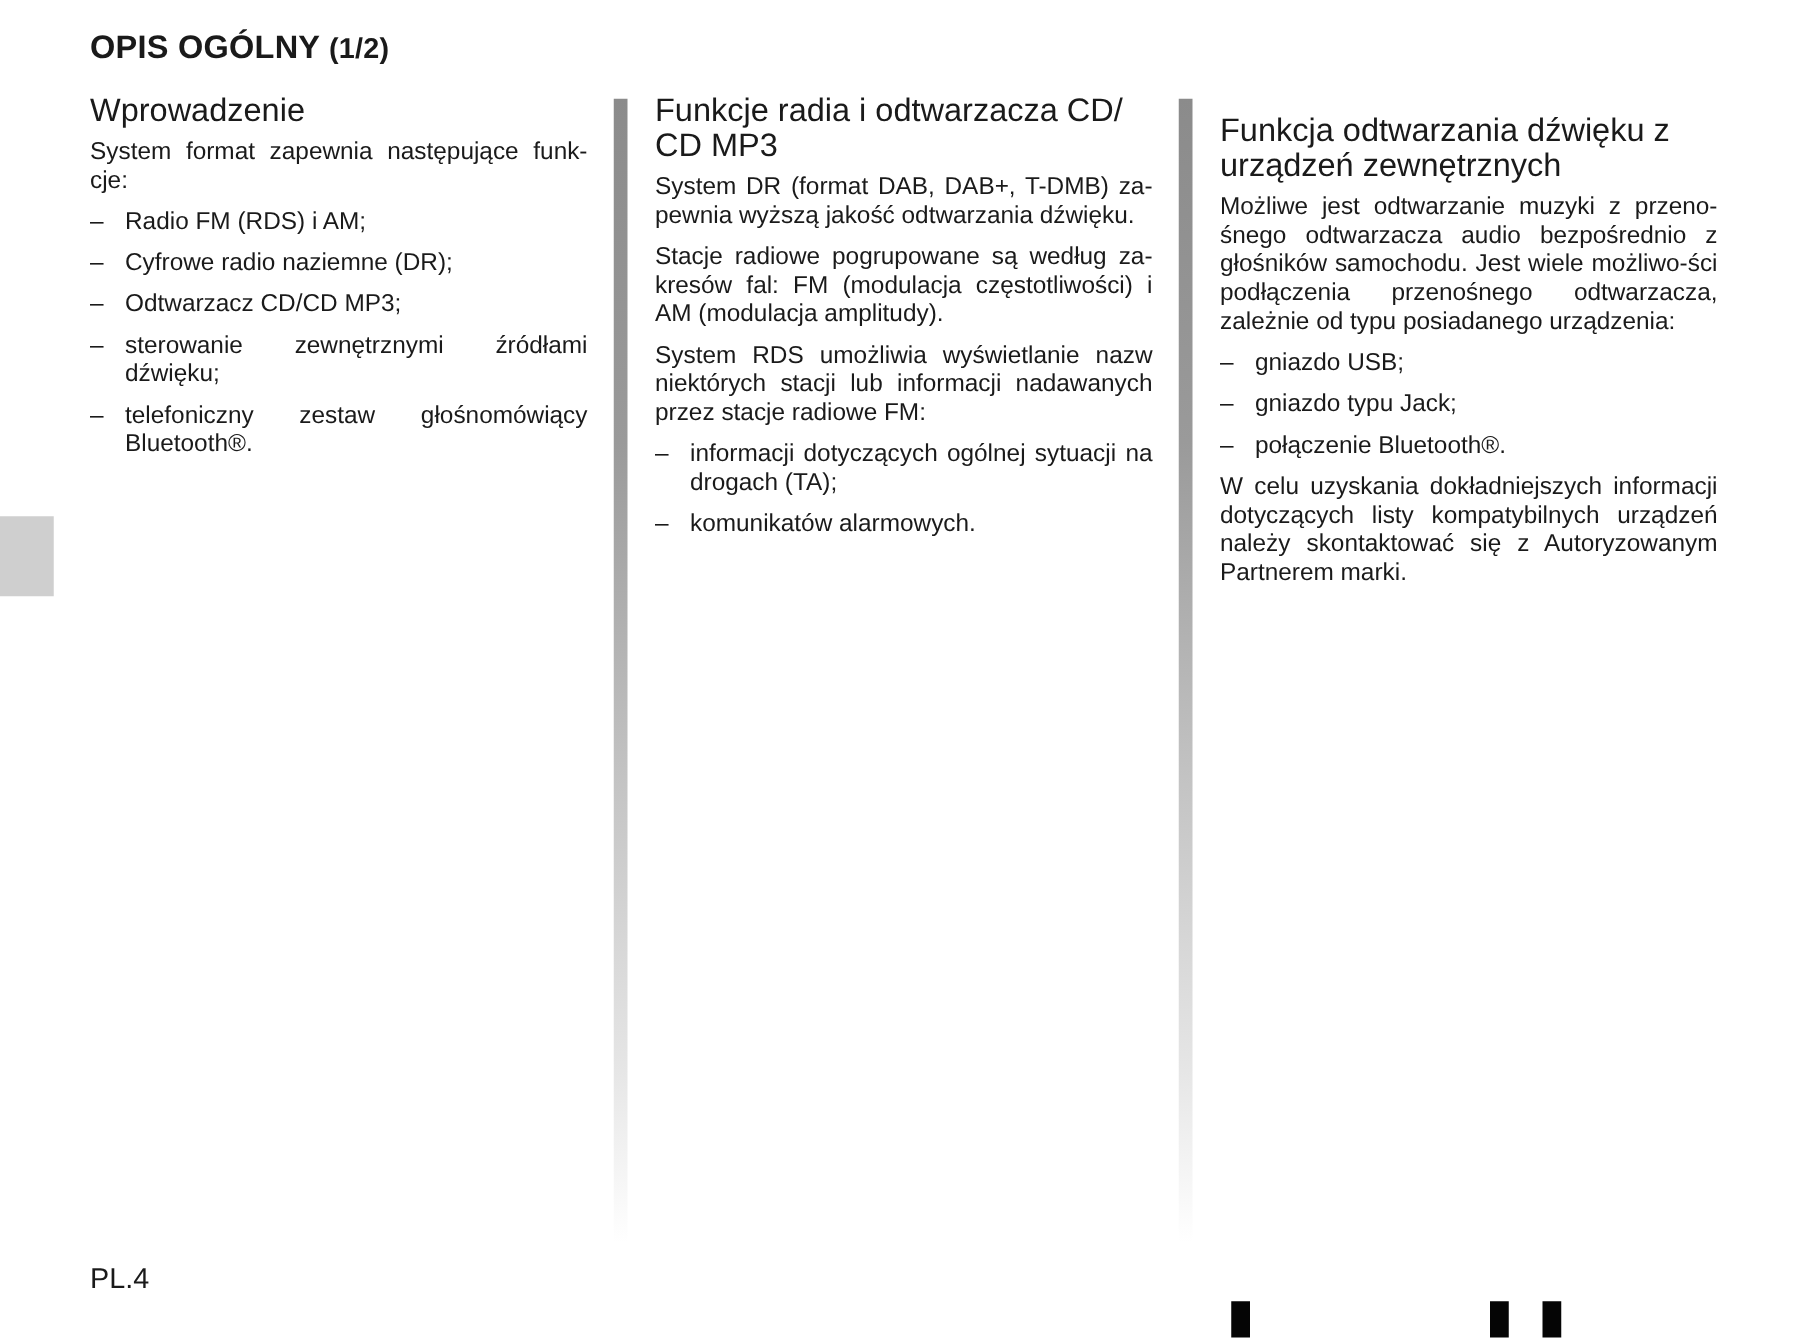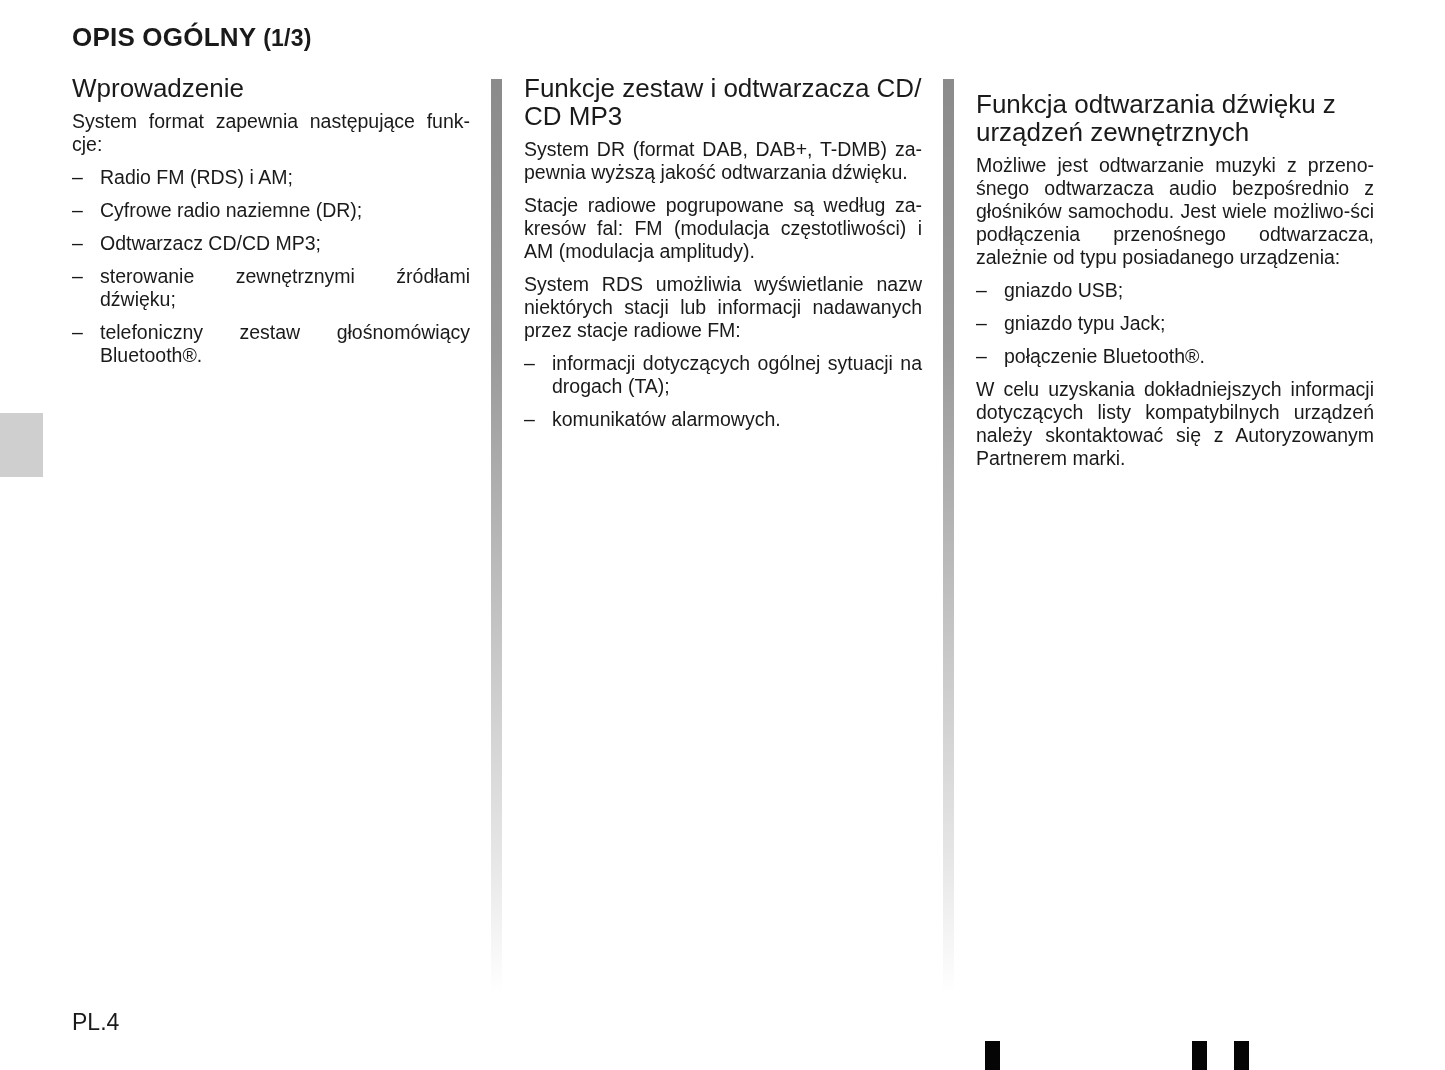--- a/index.html
+++ b/index.html
@@ -94,41 +94,41 @@
       position: absolute;
       top: 1041px;
       width: 15px;
       height: 29px;
       background: #050505;
     }
   </style>
 </head>
 <body>
 
-<h1 class="page-title"><span>OPIS OGÓLNY</span> <span class="part">(1/3)</span></h1>
+<h1 class="page-title"><span>OPIS OGÓLNY</span> <span class="part">(1/2)</span></h1>
 
 <div class="side-tab"></div>
 
 <div class="divider" style="left:491px;"></div>
 <div class="divider" style="left:943px;"></div>
 
 <section class="column col-1">
   <h2 class="section-heading">Wprowadzenie</h2>
   <p class="para">System format zapewnia następujące funk-cje:</p>
   <ul class="dash-list">
     <li class="dash-item"><span class="dash">–</span><span>Radio FM (RDS) i AM;</span></li>
     <li class="dash-item"><span class="dash">–</span><span>Cyfrowe radio naziemne (DR);</span></li>
     <li class="dash-item"><span class="dash">–</span><span>Odtwarzacz CD/CD MP3;</span></li>
     <li class="dash-item"><span class="dash">–</span><span>sterowanie zewnętrznymi źródłami dźwięku;</span></li>
     <li class="dash-item"><span class="dash">–</span><span>telefoniczny zestaw głośnomówiący Bluetooth®.</span></li>
   </ul>
 </section>
 
 <section class="column col-2">
-  <h2 class="section-heading">Funkcje zestaw i odtwarzacza CD/ CD MP3</h2>
+  <h2 class="section-heading">Funkcje radia i odtwarzacza CD/ CD MP3</h2>
   <p class="para">System DR (format DAB, DAB+, T-DMB) za-pewnia wyższą jakość odtwarzania dźwięku.</p>
   <p class="para">Stacje radiowe pogrupowane są według za-kresów fal: FM (modulacja częstotliwości) i AM (modulacja amplitudy).</p>
   <p class="para">System RDS umożliwia wyświetlanie nazw niektórych stacji lub informacji nadawanych przez stacje radiowe FM:</p>
   <ul class="dash-list">
     <li class="dash-item"><span class="dash">–</span><span>informacji dotyczących ogólnej sytuacji na drogach (TA);</span></li>
     <li class="dash-item"><span class="dash">–</span><span>komunikatów alarmowych.</span></li>
   </ul>
 </section>
 
 <section class="column col-3">

